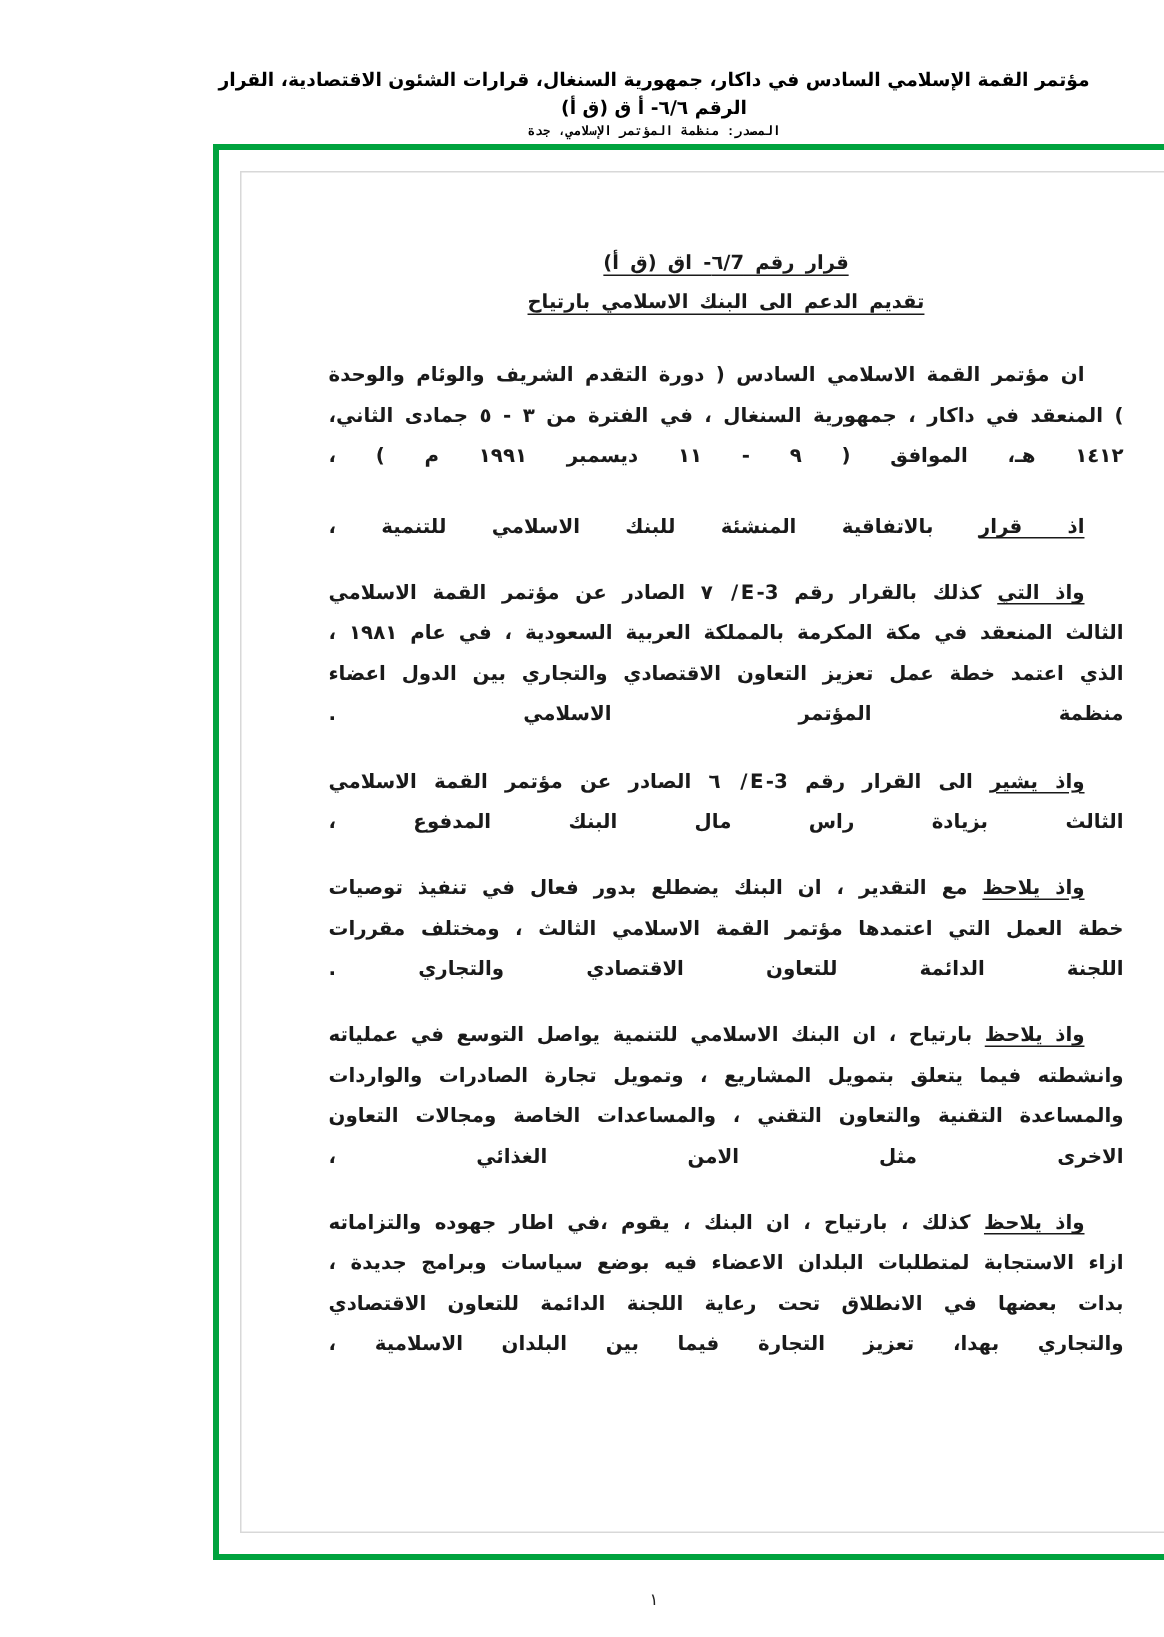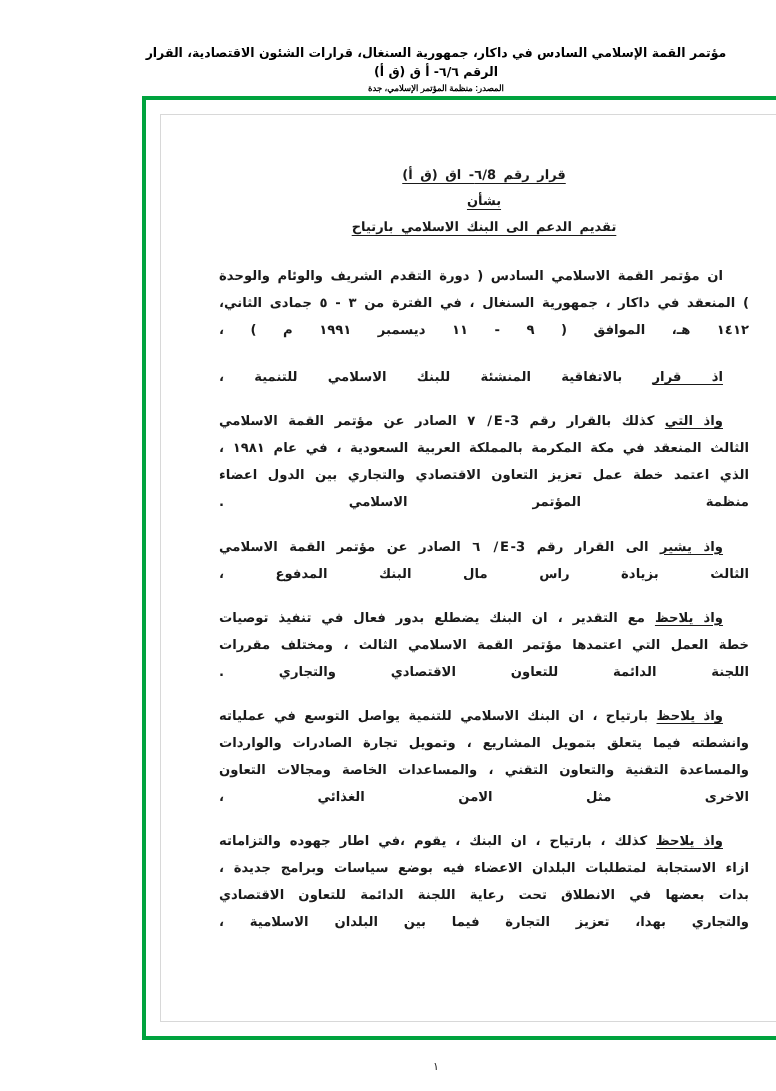--- a/index.html
+++ b/index.html
@@ -28,21 +28,21 @@
   .doc-header-title {
     font-family: "DejaVu Sans", sans-serif;
     font-size: 12.5px;
     font-weight: bold;
     color: #000000;
     line-height: 1.5;
     letter-spacing: 0px;
   }
   .doc-header-source {
     margin-top: 1px;
-    font-family: Liberation Sans, sans-serif;
+    font-family: Liberation Mono, monospace;
     font-size: 8.5px;
     font-weight: bold;
     color: #000000;
   }
 
   
   .frame {
     position: absolute;
     top: 96px;
     left: 46px;
@@ -136,22 +136,21 @@
   <div class="doc-header">
     <div class="doc-header-title">مؤتمر القمة الإسلامي السادس في داكار، جمهورية السنغال، قرارات الشئون الاقتصادية، القرار الرقم ٦/٦- أ ق (ق أ)</div>
     <div class="doc-header-source">المصدر: منظمة المؤتمر الإسلامي، جدة</div>
   </div>
 
   <div class="frame">
     <div class="frame-inner">
       <div class="scan">
 
         <div class="res-title tw">
-          <span class="line u">قرار رقم ٦/8- اق (ق أ)</span>
-          <span class="line u">بشأن</span>
+          <span class="line u">قرار رقم ٦/7- اق (ق أ)</span>
           <span class="line u">تقديم الدعم الى البنك الاسلامي بارتياح</span>
         </div>
 
         <div class="body-block tw">
 
           <p class="para first indent">
             <span>ان مؤتمر القمة الاسلامي السادس ( دورة التقدم الشريف والوئام والوحدة ) المنعقد في داكار ، جمهورية السنغال ، في الفترة من ٣ - ٥ جمادى الثاني، ١٤١٢ هـ، الموافق ( ٩ - ١١ ديسمبر ١٩٩١ م ) ،</span>
           </p>
 
           <p class="para indent">

